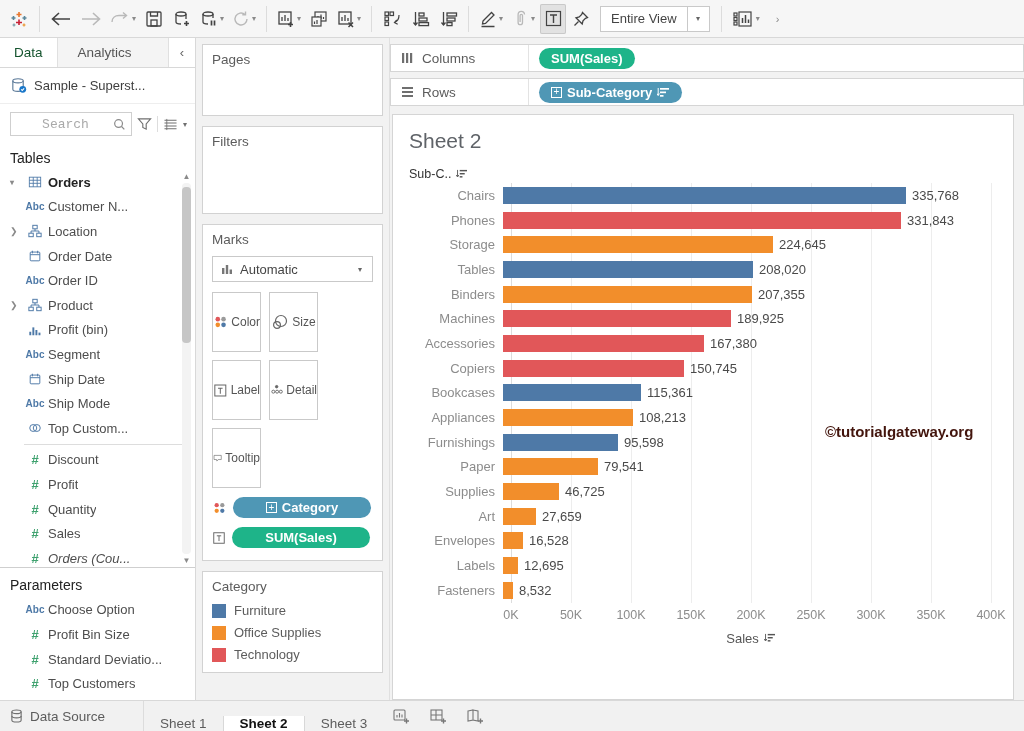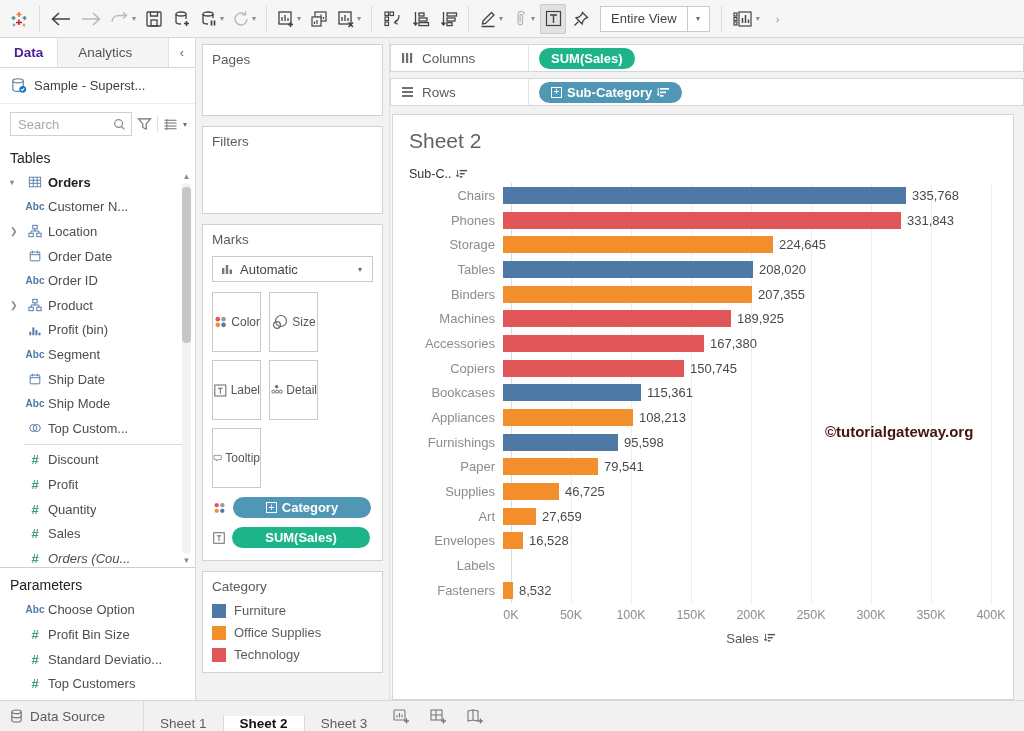--- a/index.html
+++ b/index.html
@@ -19,27 +19,27 @@
 
   
   .main { display:flex; height:662px; }
   .sidebar { width:196px; background:#fff; border-right:1px solid #d8d8d8; display:flex; flex-direction:column; }
   .midpanel { width:194px; background:#f2f2f2; border-right:1px solid #e0e0e0; padding:6px 6px 0 6px; display:flex; flex-direction:column; gap:10px; }
   .rightzone { flex:1; display:flex; flex-direction:column; background:#f2f2f2; }
 
   
   .side-tabs { display:flex; align-items:stretch; height:30px; border-bottom:1px solid #d8d8d8; }
   .side-tab { padding:0 14px; display:flex; align-items:center; font-size:13.5px; cursor:pointer; }
-  .side-tab.active { font-weight:bold; color:#4c1d95; background:#fff; }
+  .side-tab.active { font-weight:normal; color:#14532d; background:#fff; }
   .side-tab.inactive { color:#555; background:#f4f4f4; border-left:1px solid #e0e0e0; border-right:1px solid #e0e0e0; flex:1;padding-left:20px; }
   .side-collapse { width:26px; display:flex; align-items:center; justify-content:center; color:#666; font-size:13px; cursor:pointer; }
   .ds-row { display:flex; align-items:center; gap:7px; padding:9px 10px; font-size:13px; color:#3f3f3f; border-bottom:1px solid #eee; cursor:pointer; }
   .search-row { display:flex; align-items:center; padding:8px 8px 8px 10px; gap:5px; }
   .search-box { flex:1; display:flex; align-items:center; border:1px solid #cfcfcf; height:24px; padding:0 5px 0 7px; background:#fff; }
-  .search-box input { border:0; outline:0; flex:1; width:60px; font-size:13px; color:#701a75; font-family:Liberation Sans, sans-serif; }
+  .search-box input { border:0; outline:0; flex:1; width:60px; font-size:13px; color:#701a75; font-family:Liberation Mono, monospace;text-align:center; }
   .search-box input::placeholder { color:#a9a9a9; }
   .icon-plain { color:#6f6f6f; cursor:pointer; display:flex; align-items:center; }
   .tables-hd { font-size:14px; color:#222; padding:6px 10px 4px 10px; }
   .fields-wrap { position:relative; flex:1; overflow:hidden; }
   .fields-scroll { position:absolute; right:2px; top:0; bottom:0; width:13px; display:flex; flex-direction:column; align-items:center; }
   .fs-arrow { font-size:8px; color:#8a8a8a; padding:2px 0; cursor:pointer; }
   .fs-track { flex:1; width:9px; background:#f3f3f3; border-radius:4px; position:relative; }
   .fs-thumb { position:absolute; top:4px; left:0; width:9px; height:42%; background:#c6c6c6; border-radius:4px; cursor:pointer; }
   .field-row { display:flex; align-items:center; height:24.6px; padding-left:10px; cursor:pointer; font-size:13px; color:#4d4d4d; }
   .field-row .expander { width:12px; font-size:9px; color:#8a8a8a; }
@@ -764,20 +764,24 @@
           </div>
           <div class="crow">
             <span class="clabel">Envelopes</span>
             <span class="cplot">
               <span class="cbar" style="width:20px;background:#f28e2b"></span>
               <span class="cval">16,528</span>
             </span>
           </div>
           <div class="crow">
             <span class="clabel">Labels</span>
+            <span class="cplot">
+              <span class="cbar" style="width:15px;background:#f28e2b"></span>
+              <span class="cval">12,695</span>
+            </span>
           </div>
           <div class="crow">
             <span class="clabel">Fasteners</span>
             <span class="cplot">
               <span class="cbar" style="width:10px;background:#f28e2b"></span>
               <span class="cval">8,532</span>
             </span>
           </div>
         </div>
       <div class="ticks" id="axis-ticks">

